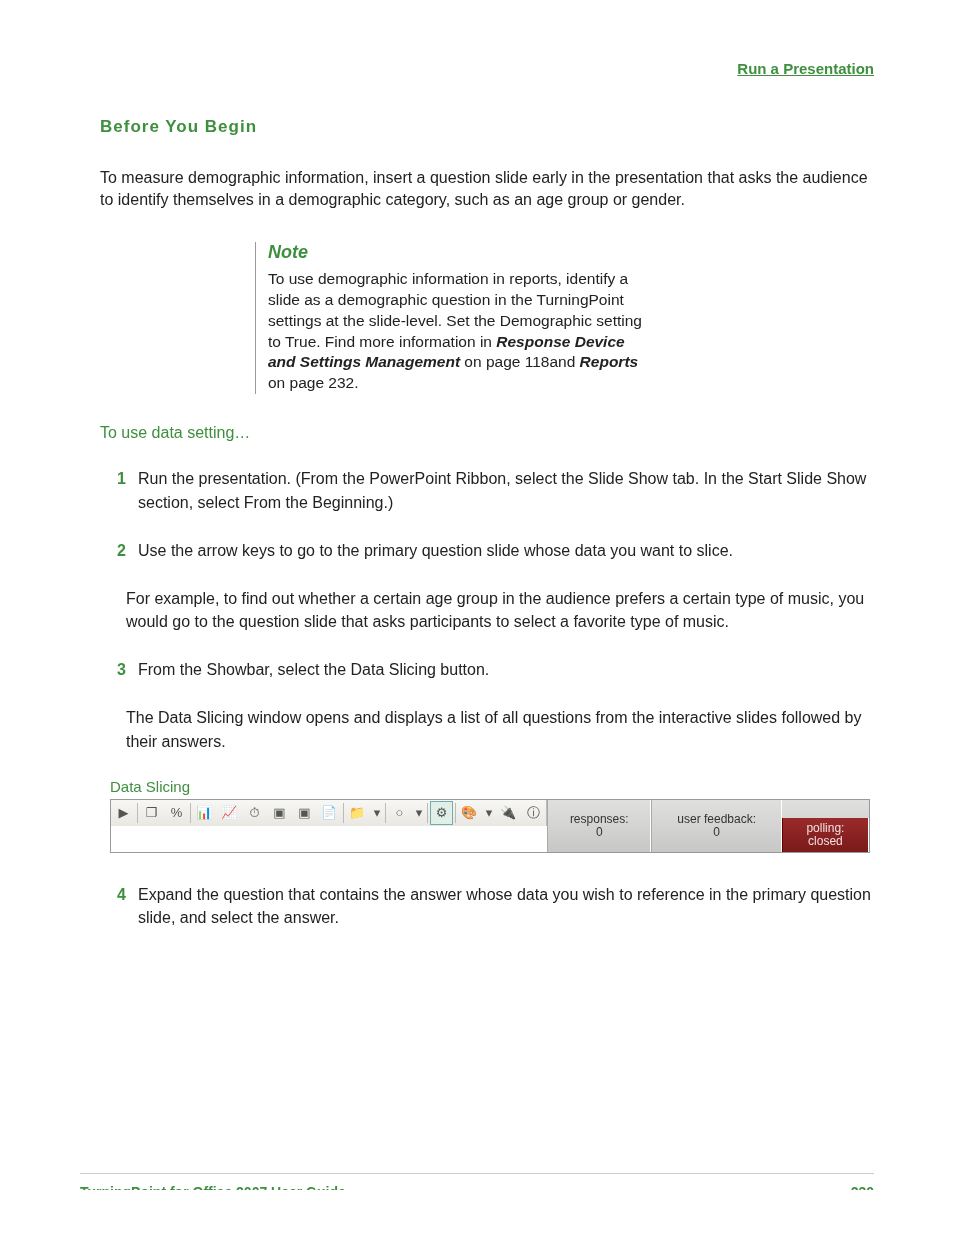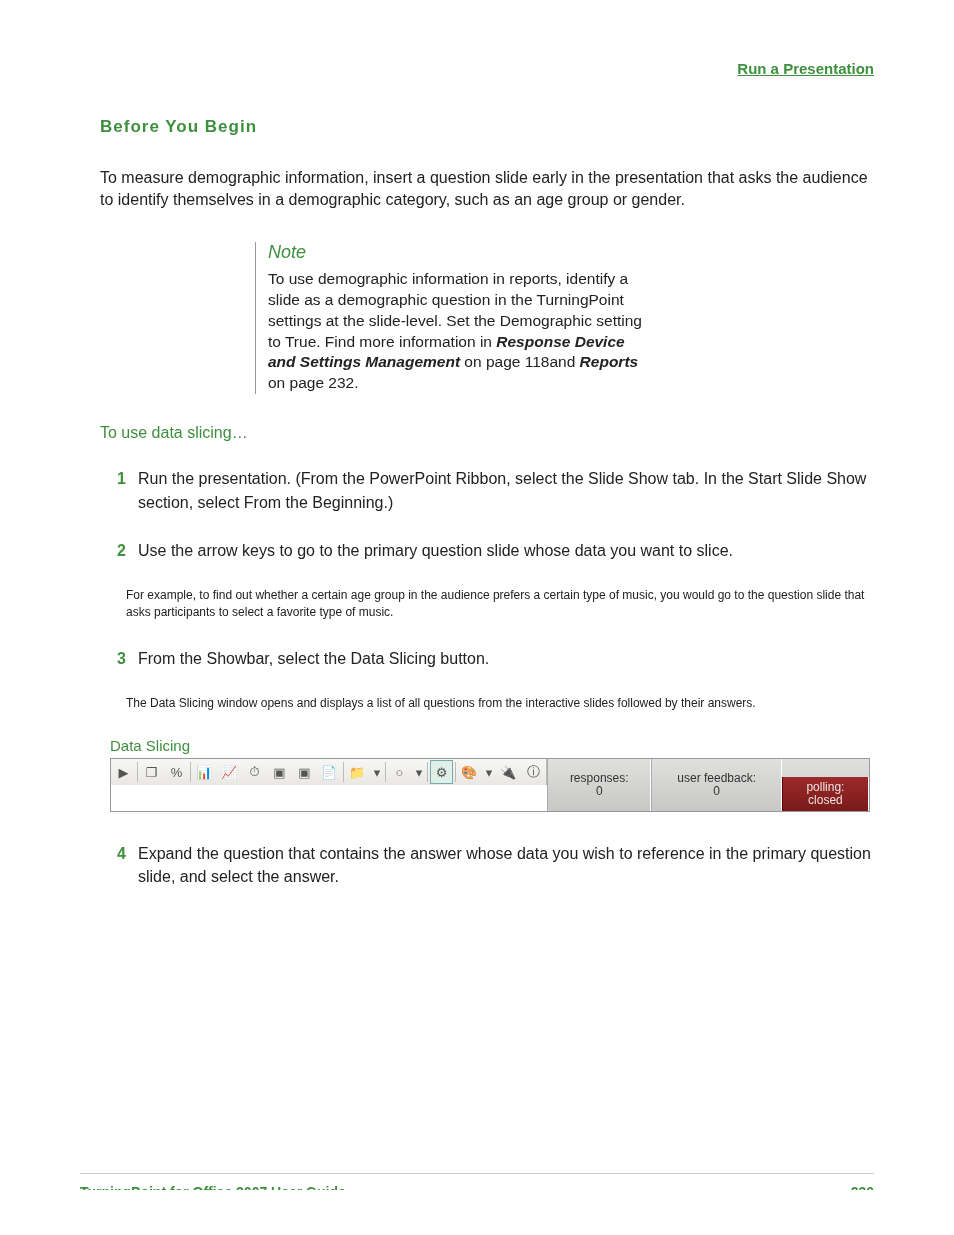--- a/index.html
+++ b/index.html
@@ -42,20 +42,21 @@
     margin-bottom: 30px;
     border-left: 1px solid #999;
     padding-left: 12px;
     width: 380px;
   }
   .note-title {
     color: #3e8f3e;
     font-style: italic;
     font-size: 18px;
     margin-bottom: 6px;
+    font-weight: bold;
   }
   .note-body {
     font-size: 15.5px;
     line-height: 1.35;
   }
   .subhead {
     color: #3e8f3e;
     font-size: 16px;
     margin-bottom: 25px;
   }
@@ -69,21 +70,21 @@
     color: #3e8f3e;
     font-weight: 700;
     width: 26px;
     flex: 0 0 26px;
     text-align: right;
     padding-right: 12px;
   }
   .step-text { flex: 1; }
   .step-cont {
     margin-left: 26px;
-    font-size: 12px;
+    font-size: 16px;
     line-height: 1.45;
     margin-bottom: 25px;
   }
   .caption {
     color: #3e8f3e;
     font-weight: 400;
     font-size: 15px;
     margin-left: 10px;
     margin-bottom: 4px;
   }
@@ -163,21 +164,21 @@
 
   <div class="para">To measure demographic information, insert a question slide early in the presentation that asks the audience to identify themselves in a demographic category, such as an age group or gender.</div>
 
   <div class="note-block">
     <div class="note-title">Note</div>
     <div class="note-body">
       <span>To use demographic information in reports, identify a slide as a demographic question in the TurningPoint settings at the slide-level. Set the Demographic setting to True. Find more information in </span><strong><em>Response Device and Settings Management</em></strong><span> on page 118and </span><strong><em>Reports</em></strong><span> on page 232.</span>
     </div>
   </div>
 
-  <div class="subhead">To use data slicing…</div>
+  <div class="subhead">To use data setting…</div>
 
   <div class="step">
     <div class="step-num">1</div>
     <div class="step-text">Run the presentation. (From the PowerPoint Ribbon, select the Slide Show tab. In the Start Slide Show section, select From the Beginning.)</div>
   </div>
 
   <div class="step">
     <div class="step-num">2</div>
     <div class="step-text">Use the arrow keys to go to the primary question slide whose data you want to slice.</div>
   </div>

